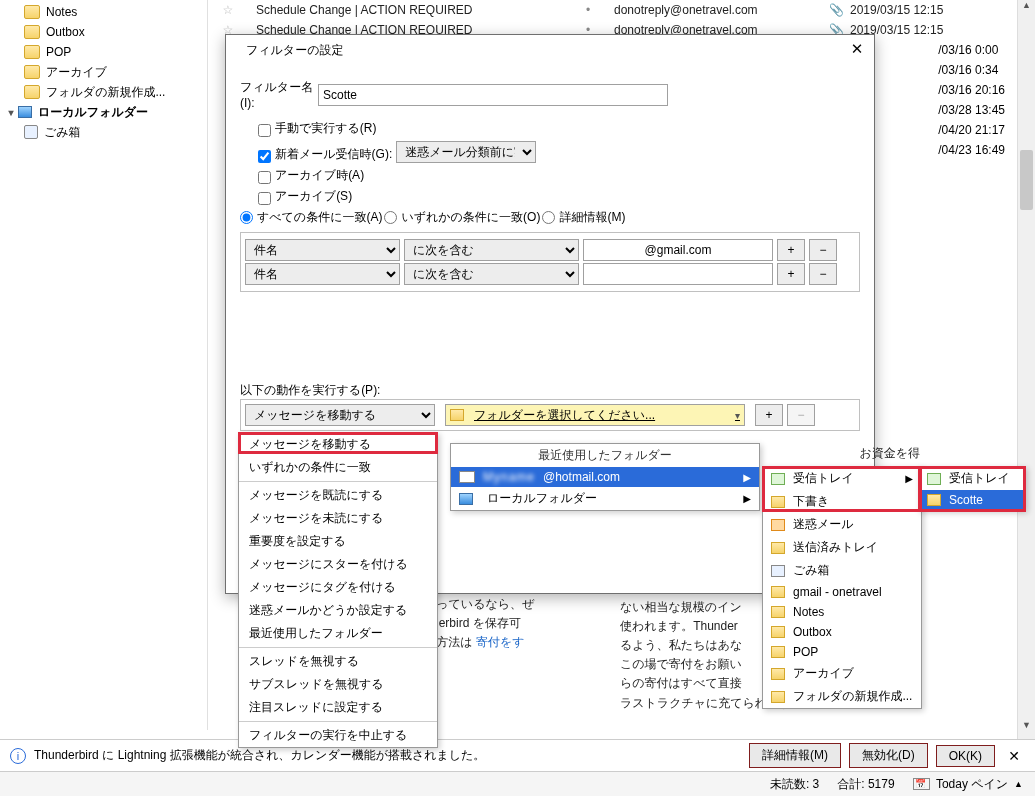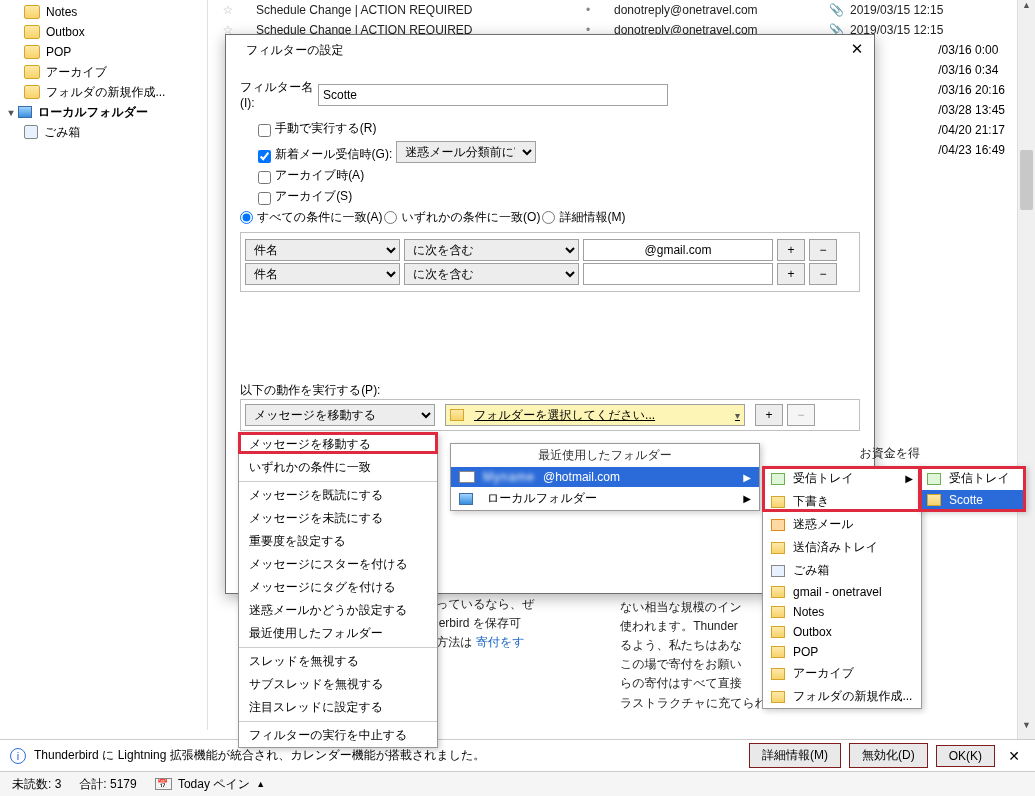--- a/index.html
+++ b/index.html
@@ -103,21 +103,21 @@
   .bgtext a, .bgtext2 a { color:#1864c7; text-decoration:none; }
 
   
   .ext-bar { position:absolute; left:0; right:0; bottom:25px; height:32px; border-top:1px solid #ccc; background:#fff; display:flex; align-items:center; padding:0 10px; gap:8px; }
   .ext-bar .info { width:16px; height:16px; border:1px solid #2a6bd9; border-radius:50%; text-align:center; line-height:14px; color:#2a6bd9; font-size:11px; }
   .ext-bar .spacer { flex:1; }
   .ext-bar .btn { border:1px solid #7f1d1d; background:#e9e9e9; padding:3px 12px; cursor:pointer; }
   .ext-bar .xbtn { width:22px; text-align:center; cursor:pointer; font-size:14px; }
 
   
-  .status { position:absolute; left:0; right:0; bottom:0; height:25px; border-top:1px solid #ccc; background:#f5f5f5; display:flex; align-items:center; justify-content:flex-start; padding:0 12px; gap:18px; }
+  .status { position:absolute; left:0; right:0; bottom:0; height:25px; border-top:1px solid #ccc; background:#f5f5f5; display:flex; align-items:center; justify-content:flex-end; padding:0 12px; gap:18px; }
   .status .pill { display:flex; align-items:center; gap:6px; }
   .status .box { border:1px solid #888; font-size:9px; padding:0 2px; }
   .status .caret { font-size:9px; }
 </style>
 </head>
 <body>
 
 <div class="folder-tree">
   <div class="tree-item">
       <span class="folder-ico"></span>

